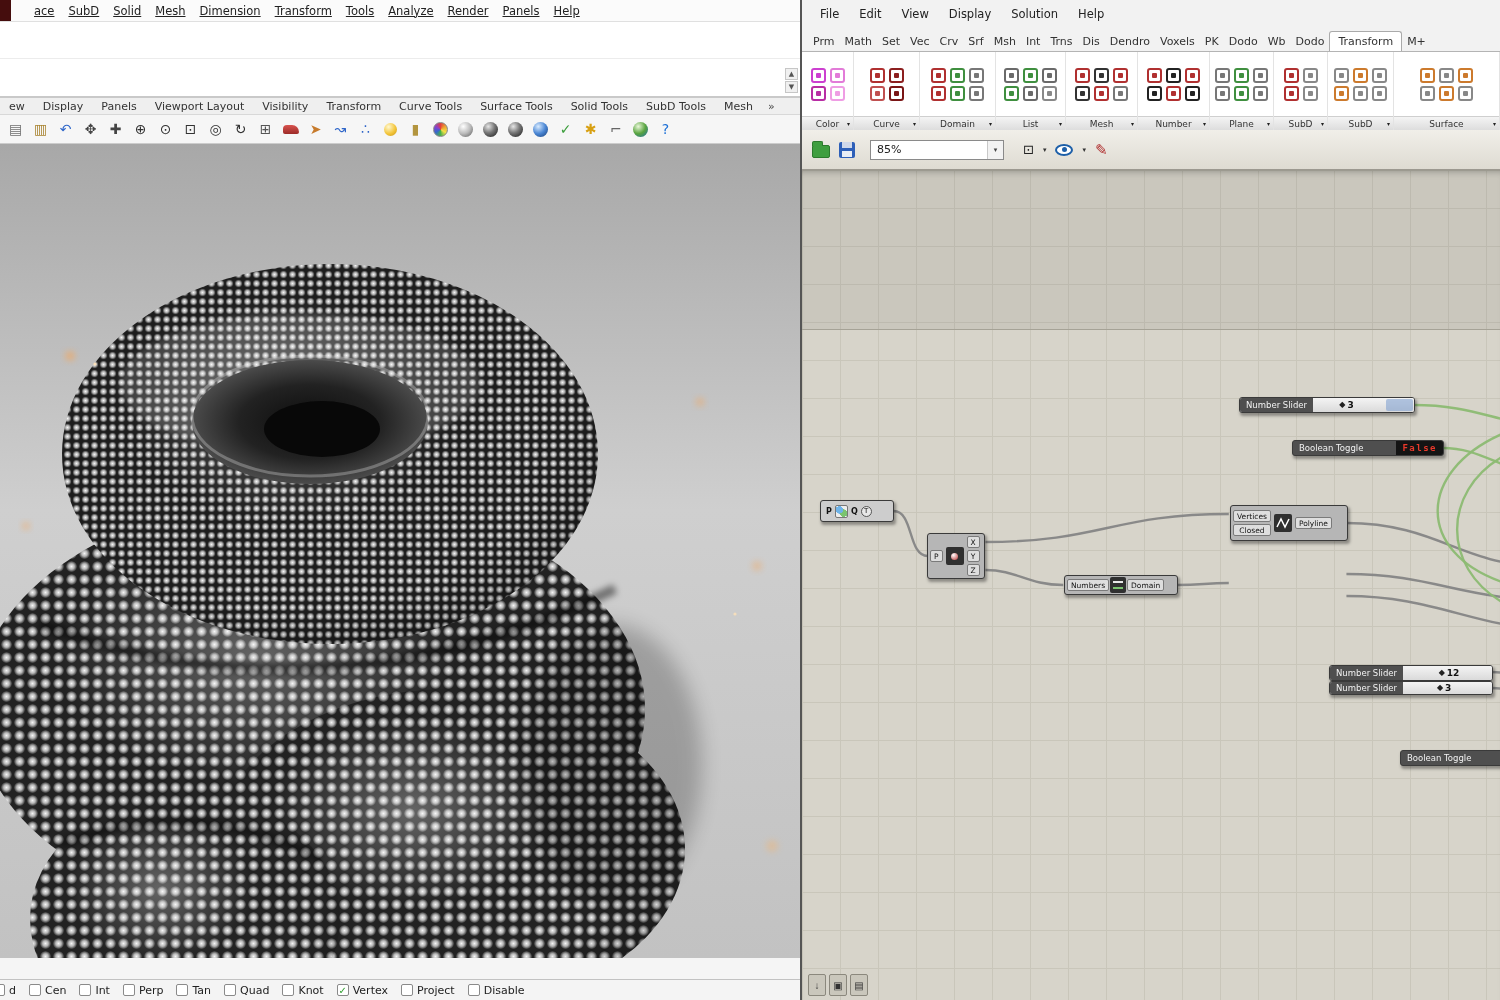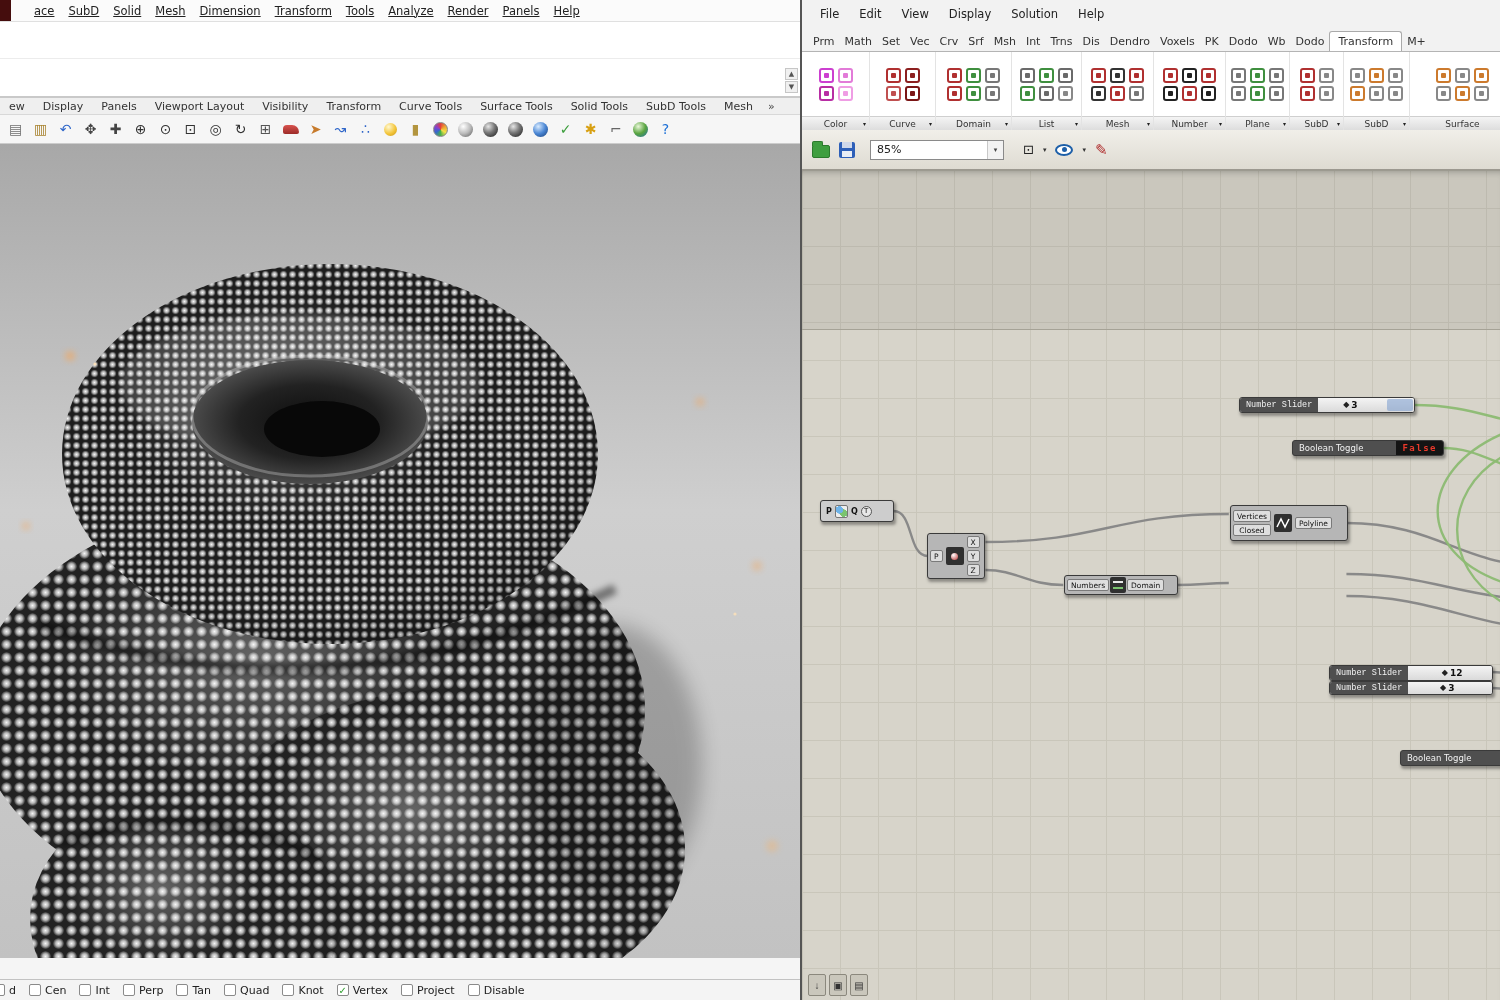--- a/index.html
+++ b/index.html
@@ -70,21 +70,21 @@
     background-image:linear-gradient(#c9c6ba 1px,transparent 1px),linear-gradient(90deg,#c9c6ba 1px,transparent 1px);
     background-size:38px 38px;
     box-shadow:inset 0 7px 9px -7px rgba(0,0,0,.4); }
   .band { position:absolute; left:0; top:0; right:0; height:160px; background:rgba(90,88,78,.10); border-bottom:1px solid #a5a296; }
   .wires { position:absolute; inset:0; width:100%; height:100%; }
   .wire-gray { stroke:#858585; stroke-width:2.4; fill:none; opacity:.95; }
   .wire-green { stroke:#8cbb72; stroke-width:2.4; fill:none; opacity:.95; }
 
   .gh-node { position:absolute; display:flex; align-items:stretch; border:1px solid #3a3a3a; border-radius:3px; box-shadow:1.5px 2.5px 3px rgba(0,0,0,.35); font-size:8px; color:#111; background:#b6b6b6; }
   .gh-slider { height:16px; background:#e8e8e8; }
-  .sl-label { background:#4f4f4f; color:#f2f2f2; display:flex; align-items:center; padding:0 6px; font-size:8.5px; border-radius:2px 0 0 2px; white-space:nowrap; flex:none;font-family:Liberation Mono, monospace; }
+  .sl-label { background:#4f4f4f; color:#f2f2f2; display:flex; align-items:center; padding:0 6px; font-size:8.5px; border-radius:2px 0 0 2px; white-space:nowrap; flex:none; }
   .sl-track { flex:1; position:relative; display:flex; align-items:center; background:linear-gradient(#f4f4f4,#dadada); border-radius:0 2px 2px 0; }
   .sl-knob { font-size:8px; line-height:1; color:#222; }
   .sl-val { font-size:9px; font-weight:bold; margin-left:2px; }
   .sl-fill { position:absolute; right:1px; top:1px; bottom:1px; width:27%; background:rgba(120,155,205,.55); border-radius:2px; }
   .gh-toggle { height:16px; background:#4f4f4f; }
   .tg-label { color:#f2f2f2; display:flex; align-items:center; padding:0 6px; font-size:8.5px; flex:1; white-space:nowrap; }
   .tg-val { background:#141414; color:#e8392b; display:flex; align-items:center; justify-content:center; padding:0 6px; min-width:44px; font-family:"DejaVu Sans Mono","Liberation Mono",monospace; font-size:9px; font-weight:bold; letter-spacing:1.5px; border-radius:0 2px 2px 0; }
   .gh-pipe { background:#cdcdcd; align-items:center; gap:3px; padding:0 5px; font-weight:bold; }
   .pp-ic { width:13px; height:13px; border:1px solid #777; border-radius:2px; background:radial-gradient(circle at 30% 35%,#6fb3e8 35%,transparent 36%),radial-gradient(circle at 70% 65%,#7ac46f 35%,transparent 36%),#eee; }
   .pp-t { width:11px; height:11px; border:1px solid #555; border-radius:50%; display:flex; align-items:center; justify-content:center; font-size:7px; background:#e8e8e8; font-weight:normal; }
@@ -350,21 +350,21 @@
       <span class="gt-item">Dendro</span>
       <span class="gt-item">Voxels</span>
       <span class="gt-item">PK</span>
       <span class="gt-item">Dodo</span>
       <span class="gt-item">Wb</span>
       <span class="gt-item">Dodo</span>
       <span class="gt-item active">Transform</span>
       <span class="gt-item">M+</span>
     </div>
   <div id="gh-ribbon" class="g-ribbon">
-      <div class="g-group" style="width:68px">
+      <div class="g-group" style="width:52px">
      <div class="g-icons" style="grid-template-columns:repeat(2,auto)">
        <span class="ricon" style="border-color:#cc3fd0">
             <i style="background:#cc3fd0"></i>
           </span>
           <span class="ricon" style="border-color:#e27bd8">
             <i style="background:#e27bd8"></i>
           </span>
           <span class="ricon" style="border-color:#b82da4">
             <i style="background:#b82da4"></i>
           </span>

